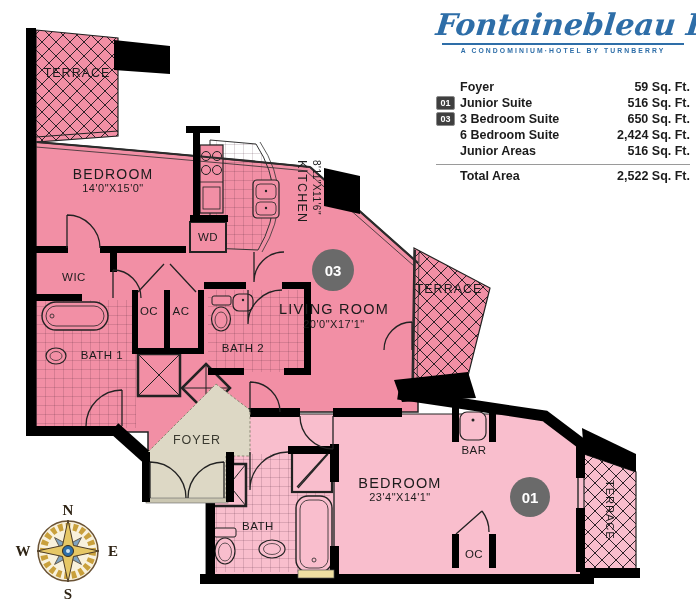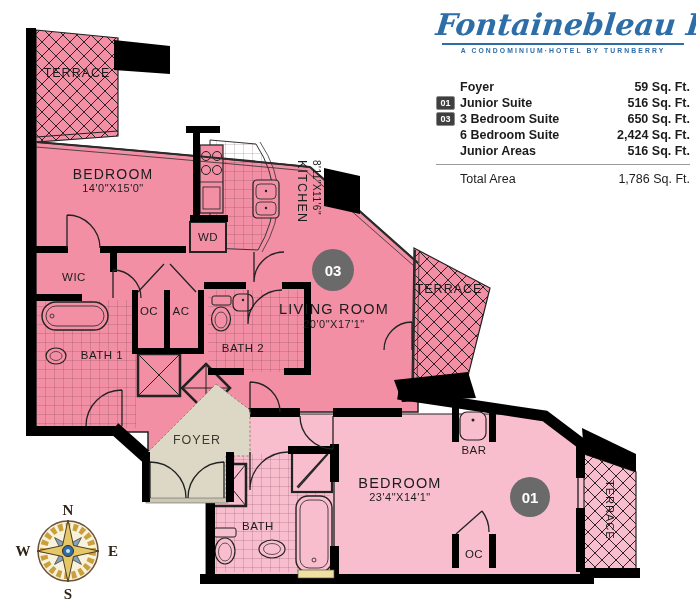--- a/index.html
+++ b/index.html
@@ -16,21 +16,21 @@
   
   .area-table{position:absolute;left:436px;top:79px;width:254px;color:#1c1c1c;}
   .arow{display:flex;align-items:center;height:16px;font-size:12.5px;font-weight:bold;}
   .abadge{width:17px;height:12px;background:#3F3F3F;border:1px solid #8a8a8a;border-radius:2px;
           color:#fff;font-size:9px;font-weight:bold;display:flex;align-items:center;
           justify-content:center;margin-right:5px;}
   .abadge-ph{width:24px;}
   .albl{flex:1;text-align:left;}
   .aval{width:92px;text-align:right;}
   .adivider{border-top:1px solid #9a9a9a;margin:5px 0 4px 0;}
-  .atotal{display:flex;align-items:flex-end;height:17px;font-size:12.5px;font-weight:normal;}
+  .atotal{display:flex;align-items:flex-start;height:17px;font-size:12.5px;font-weight:bold;}
   
   .lbl{font-family:"Liberation Sans",sans-serif;fill:#1c1c1c;}
   .room{font-size:14px;letter-spacing:1.2px;}
   .dims{font-size:11px;letter-spacing:0.5px;}
   .sm{font-size:11.5px;letter-spacing:0.5px;}
   .terr{font-size:12.5px;letter-spacing:1px;}
   .badge-t{font-size:15px;font-weight:bold;fill:#ffffff;}
   .compass-l{font-family:"Liberation Serif",serif;font-size:15px;font-weight:bold;fill:#2F2415;}
 </style>
 </head>
@@ -67,21 +67,21 @@
     </div>
     <div class="arow">
       <span class="abadge-ph"></span>
       <span class="albl">Junior Areas</span>
       <span class="aval">516 Sq. Ft.</span>
     </div>
     <div class="adivider"></div>
     <div class="atotal">
       <span class="abadge-ph"></span>
       <span class="albl">Total Area</span>
-      <span class="aval">1,786 Sq. Ft.</span>
+      <span class="aval">2,522 Sq. Ft.</span>
     </div>
   </div>
 
   <svg width="696" height="605" viewBox="0 0 696 605" style="position:absolute;left:0;top:0;">
     <defs>
       <pattern id="xh" width="14" height="14" patternUnits="userSpaceOnUse">
         <path d="M0 0 L14 14 M14 0 L0 14" stroke="#2e2228" stroke-width="1" fill="none"></path>
       </pattern>
       <pattern id="tl" width="9" height="9" patternUnits="userSpaceOnUse">
         <path d="M9 0 H0 V9" stroke="rgba(60,25,40,0.45)" stroke-width="0.7" fill="none"></path>

